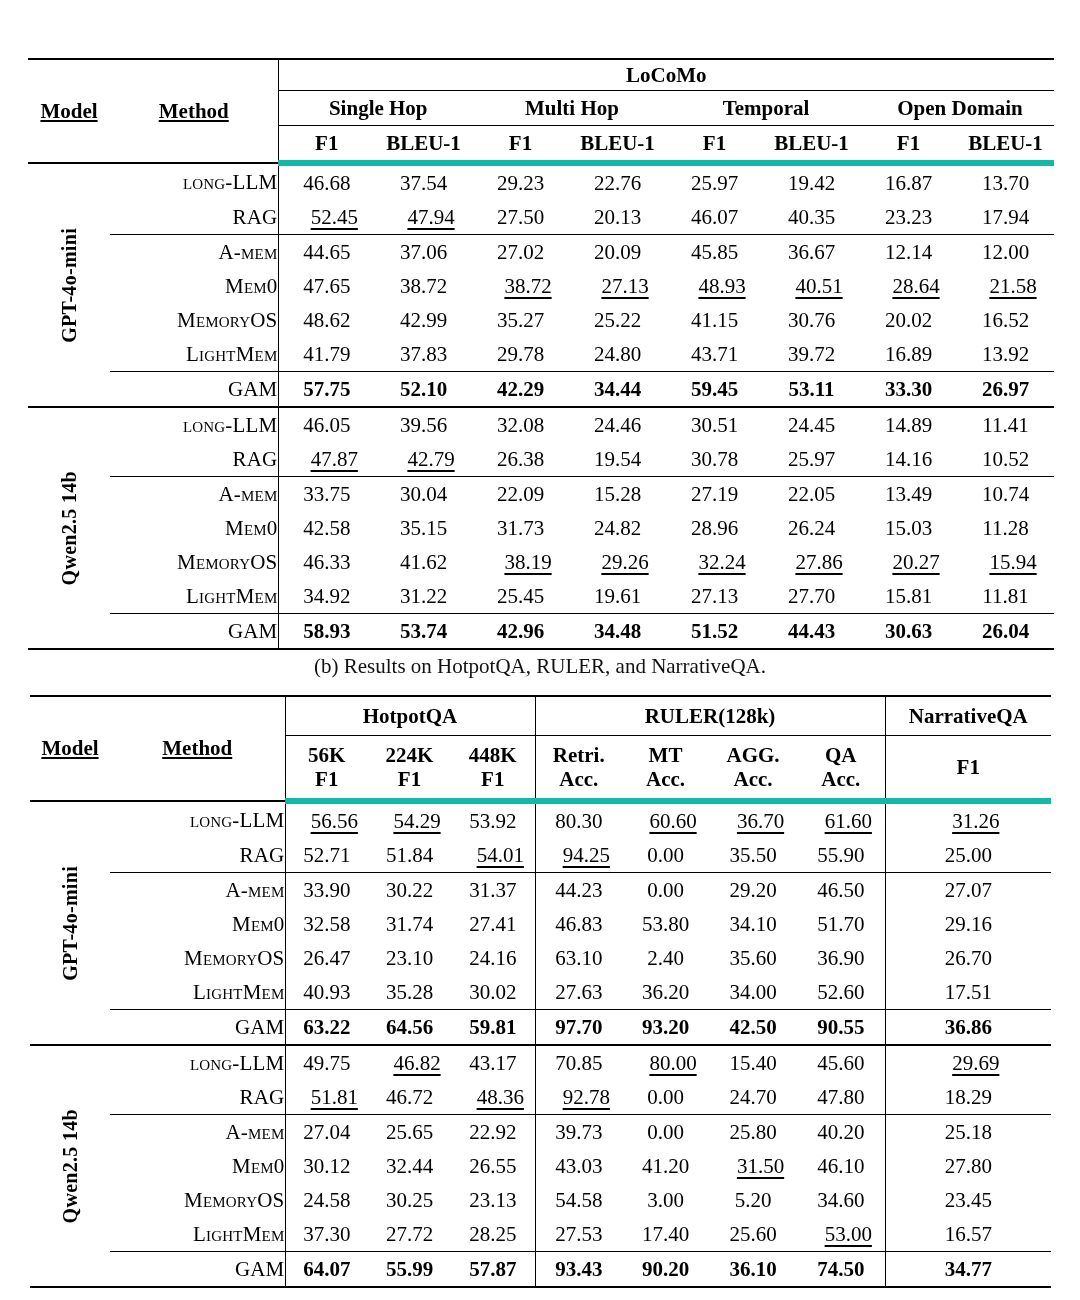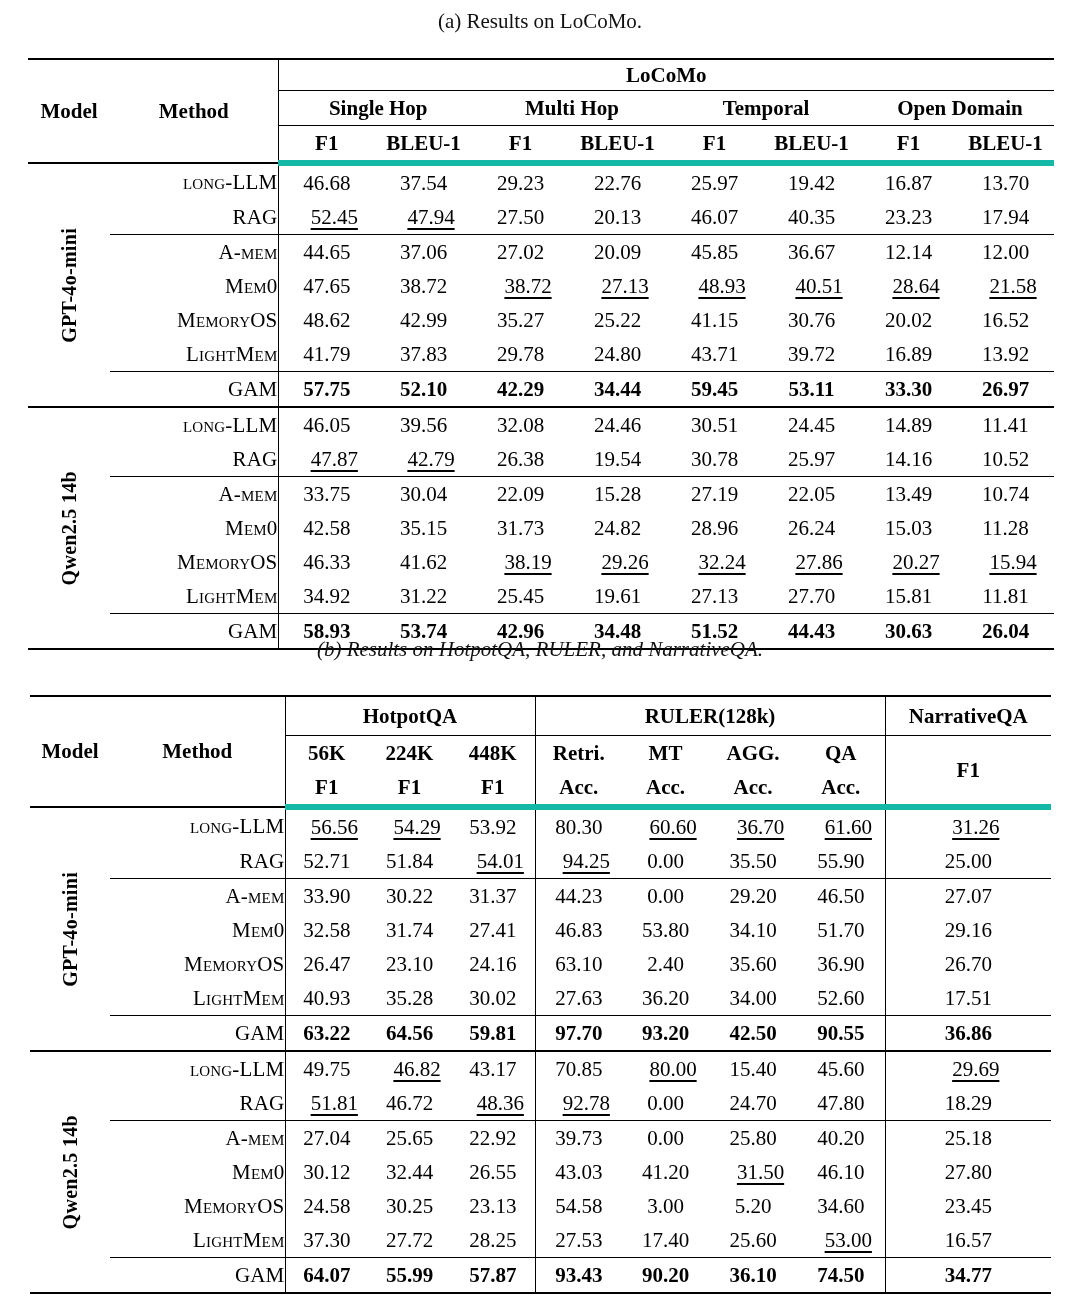--- a/index.html
+++ b/index.html
@@ -6,21 +6,21 @@
   .page{
     position:relative;width:1080px;height:1300px;background:#ffffff;
     font-family:"Liberation Serif","DejaVu Serif",serif;color:#000;
     overflow:hidden;
   }
   .caption{
     position:absolute;left:0;width:1080px;text-align:center;
     font-size:21px;line-height:26px;color:#111;
   }
   #cap-a{top:8px;}
-  #cap-b{top:636px;font-style:italic;}
+  #cap-b{top:653px;}
 
   table.tbl{
     position:absolute;border-collapse:collapse;table-layout:fixed;
     border-top:2px solid #000;border-bottom:2px solid #000;
   }
   #table-a{left:28px;top:58px;width:1026px;}
   #table-b{left:30px;top:695px;width:1021px;}
 
   .tbl th,.tbl td{
     padding:0;margin:0;font-size:21px;text-align:center;vertical-align:middle;
@@ -34,27 +34,27 @@
   #table-a thead tr:nth-child(3) th{height:34px;}
   #table-b thead tr:nth-child(1) th{height:38px;}
   #table-b thead tr:nth-child(2) th{height:62px;}
 
   .tbl tbody td{height:34px;}
 
   
   .vline{border-left:1px solid #000;}
   .cmid{border-bottom:1px solid #000;}                 
   tr.head-end th{border-bottom:6px solid #14b8a6;}        
-  .tbl thead th.corner{border-bottom:2px solid #000;}  
+  .tbl thead th.corner{border-bottom:2px solid #000;text-decoration:underline;}  
   tr.cline td{border-bottom:1px solid #000;}           
   tr.group-end td, td.model-cell{border-bottom:2px solid #000;}
 
   .th-model{vertical-align:top;padding-top:3px;}
   .th-method{vertical-align:top;padding-top:3px;text-align:left;padding-left:24px;}
-  .two-line{white-space:pre-line;line-height:34px;}
+  .two-line{white-space:pre-line;line-height:24px;}
   .light{font-weight:normal;}
 
   td.method-cell{
     text-align:right;padding-left:24px;
     font-variant:small-caps;letter-spacing:.2px;
   }
   td.val span{display:inline-block;}
   tr.bold td.val span{font-weight:bold;}
   .ul{
     text-decoration:underline;
@@ -66,21 +66,20 @@
     writing-mode:vertical-rl;transform:rotate(180deg);
     font-weight:bold;font-size:20px;letter-spacing:.3px;
     margin:0 auto;
   }
 </style>
 </head>
 <body>
 
 <div class="page">
 
-  <div class="caption" id="cap-a">(a) Results on LoCoMo.</div>
 
   <table class="tbl" id="table-a">
     <colgroup>
       <col style="width:82px">
         <col style="width:168px">
       <col style="width:97px">
         <col style="width:97px">
         <col style="width:97px">
         <col style="width:97px">
       <col style="width:97px">

